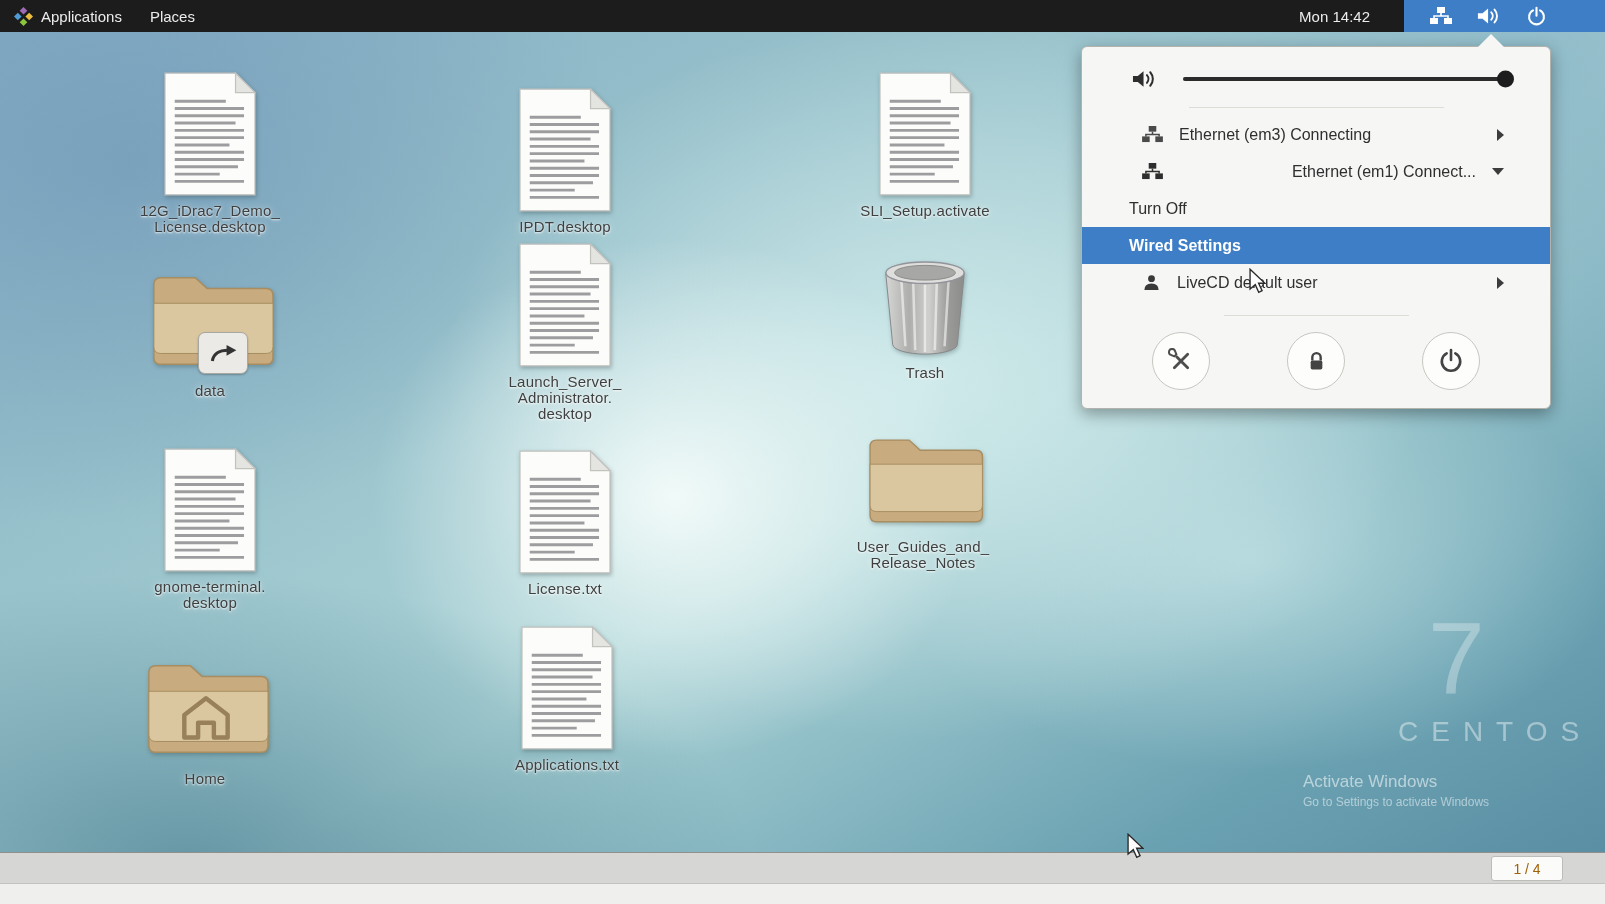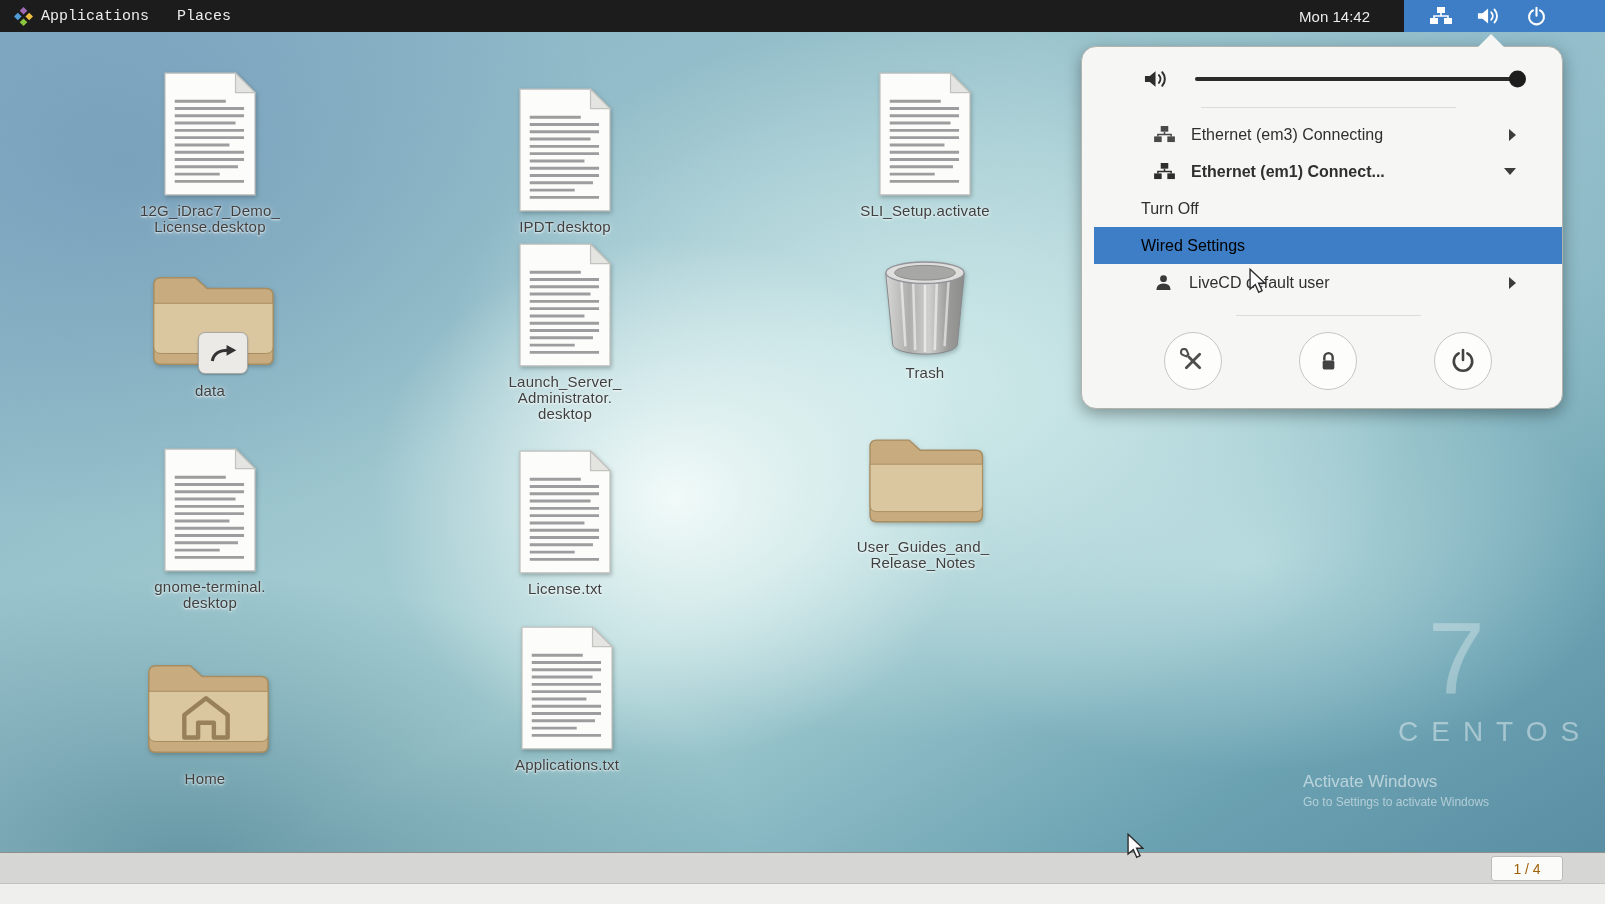--- a/index.html
+++ b/index.html
@@ -11,57 +11,57 @@
       radial-gradient(ellipse 650px 480px at 58% 42%, rgba(214,238,238,.85), rgba(214,238,238,0) 75%),
       radial-gradient(ellipse 520px 300px at 78% 62%, rgba(196,228,230,.7), rgba(196,228,230,0) 70%),
       radial-gradient(ellipse 700px 520px at 8% 18%, rgba(109,148,181,.6), rgba(109,148,181,0) 70%),
       radial-gradient(ellipse 800px 420px at 12% 96%, rgba(64,118,138,.65), rgba(64,118,138,0) 70%),
       radial-gradient(ellipse 700px 500px at 96% 10%, rgba(122,168,190,.55), rgba(122,168,190,0) 72%),
       linear-gradient(150deg, #86aec6 0%, #95bfca 28%, #abd3d6 55%, #6ba2b2 82%, #578ba1 100%);
   }
   
   .topbar{position:absolute;top:0;left:0;right:0;height:32px;background:var(--topbar-bg,#1c1c1c);
     display:flex;align-items:center;color:#ececec;font-size:15px;z-index:40;}
-  .tb-menu{height:32px;display:flex;align-items:center;gap:8px;padding:0 14px;cursor:default;font-family:Liberation Mono, monospace;}
+  .tb-menu{height:32px;display:flex;align-items:center;gap:8px;padding:0 14px;cursor:default;}
   .tb-logo{width:19px;height:19px;}
   .tb-clock{margin-left:auto;margin-right:28px;padding:0 6px;}
   .tray{height:32px;display:flex;align-items:center;gap:25px;background:var(--highlight-blue,#3d7ec6);
     padding:0 58px 0 26px;}
   .tray svg{display:block;}
   
   .dicon{position:absolute;width:210px;display:flex;flex-direction:column;align-items:center;gap:7px;}
   .icon-img{position:relative;line-height:0;}
   svg.doc{width:104px;height:124px;filter:drop-shadow(1px 2px 2px rgba(40,60,60,.35));}
   svg.folder{width:128px;height:112px;filter:drop-shadow(1px 2px 2px rgba(40,60,60,.3));}
   svg.trashcan{width:92px;height:98px;filter:drop-shadow(1px 2px 2px rgba(40,60,60,.3));}
   .emblem{position:absolute;right:26px;bottom:2px;width:48px;height:40px;background:#eceae6;
     border:1px solid #a8a8a2;border-radius:7px;display:flex;align-items:center;justify-content:center;
     box-shadow:0 1px 2px rgba(0,0,0,.25);}
   .icon-label{font-size:15px;line-height:16px;color:#3f3f3f;text-align:center;white-space:pre-line;
     letter-spacing:.2px;text-shadow:0 1px 2px rgba(255,255,255,.9),0 0 7px rgba(255,255,255,.65);}
   
   .popup{position:absolute;left:1081px;top:46px;width:468px;background:var(--popup-bg,#f6f6f5);
-    border:1px solid #b3b3ae;border-radius:15px;box-shadow:0 5px 16px rgba(0,0,0,.35);
-    color:#2f2f2f;font-size:16px;z-index:50;padding:14px 0 18px 12px;}
+    border:1px solid #b3b3ae;border-radius:6px;box-shadow:0 5px 16px rgba(0,0,0,.35);
+    color:#2f2f2f;font-size:16px;z-index:50;padding:14px 0 18px 0;}
   .popup-arrow{position:absolute;left:396px;top:-13px;width:0;height:0;
     border-left:13px solid transparent;border-right:13px solid transparent;
     border-bottom:13px solid var(--popup-bg,#f6f6f5);}
   .vol-row{display:flex;align-items:center;gap:26px;padding:8px 44px 10px 50px;}
   .slider{position:relative;flex:1;height:4px;border-radius:2px;background:#cfcfca;}
   .slider-fill{height:100%;background:#2b2b2b;border-radius:2px;}
   .slider-knob{position:absolute;top:50%;width:17px;height:17px;border-radius:50%;background:#1d1d1d;
     transform:translate(0,-50%);}
   .pdiv{border:none;border-top:1px solid #dddcd7;margin:8px auto;}
   .pdiv.d1{width:255px;}
   .pdiv.d2{width:185px;margin:14px auto;}
   .mrow{height:37px;display:flex;align-items:center;gap:16px;padding:0 46px 0 60px;cursor:default;}
   .mrow .mlabel{flex:1;white-space:nowrap;overflow:hidden;text-overflow:ellipsis;}
-  .mrow.bold .mlabel{font-weight:bold;}
+  .mrow.bold .mlabel{font-weight:normal;text-align:right;}
   .mrow.sub{padding-left:47px;}
-  .mrow.highlight{background:var(--highlight-blue,#3d7ec6);color:#000000;}
+  .mrow.highlight{background:var(--highlight-blue,#3d7ec6);color:#ffffff;font-weight:bold;}
   .chev-right{width:0;height:0;border-top:6px solid transparent;border-bottom:6px solid transparent;
     border-left:7px solid #3c3c3c;}
   .caret-down{width:0;height:0;border-left:6px solid transparent;border-right:6px solid transparent;
     border-top:7px solid #3c3c3c;}
   .btn-row{display:flex;justify-content:center;gap:77px;margin-top:16px;}
   .circle-btn{width:56px;height:56px;border-radius:50%;border:1px solid #c7c7c1;background:#fdfdfc;
     display:flex;align-items:center;justify-content:center;cursor:default;}
   
   .wm-seven{position:absolute;left:1428px;top:608px;font-size:102px;color:rgba(255,255,255,.3);
     font-weight:200;line-height:1;}

